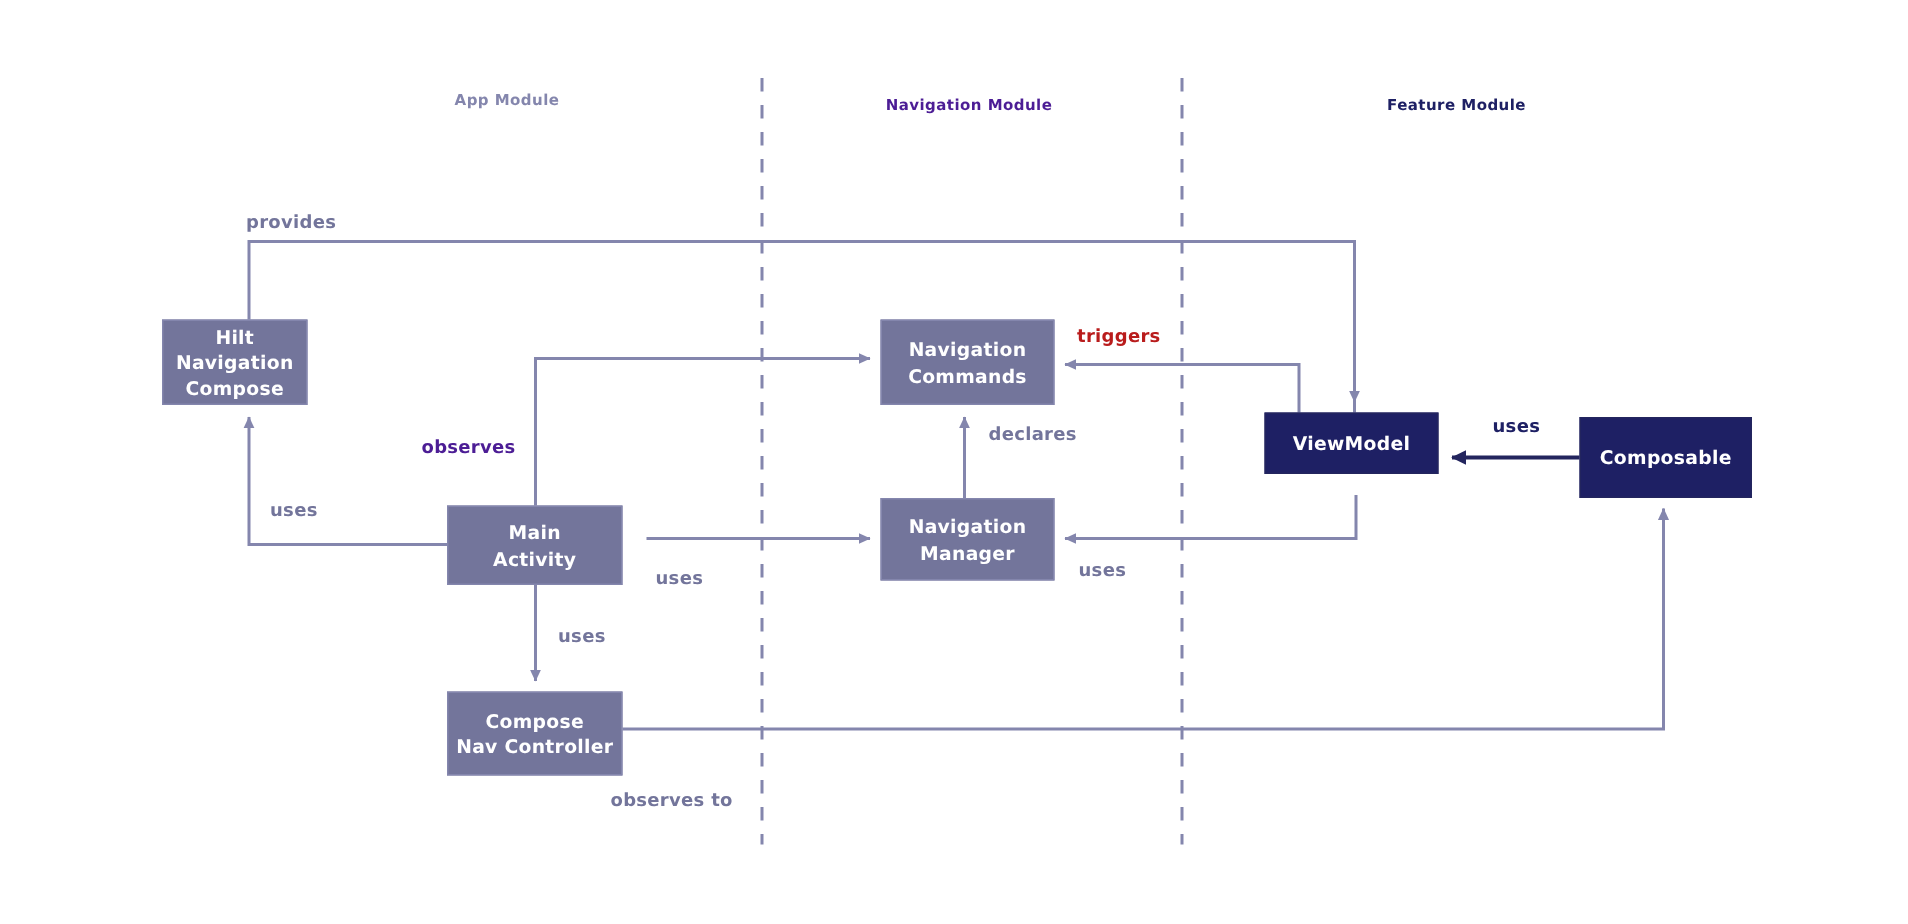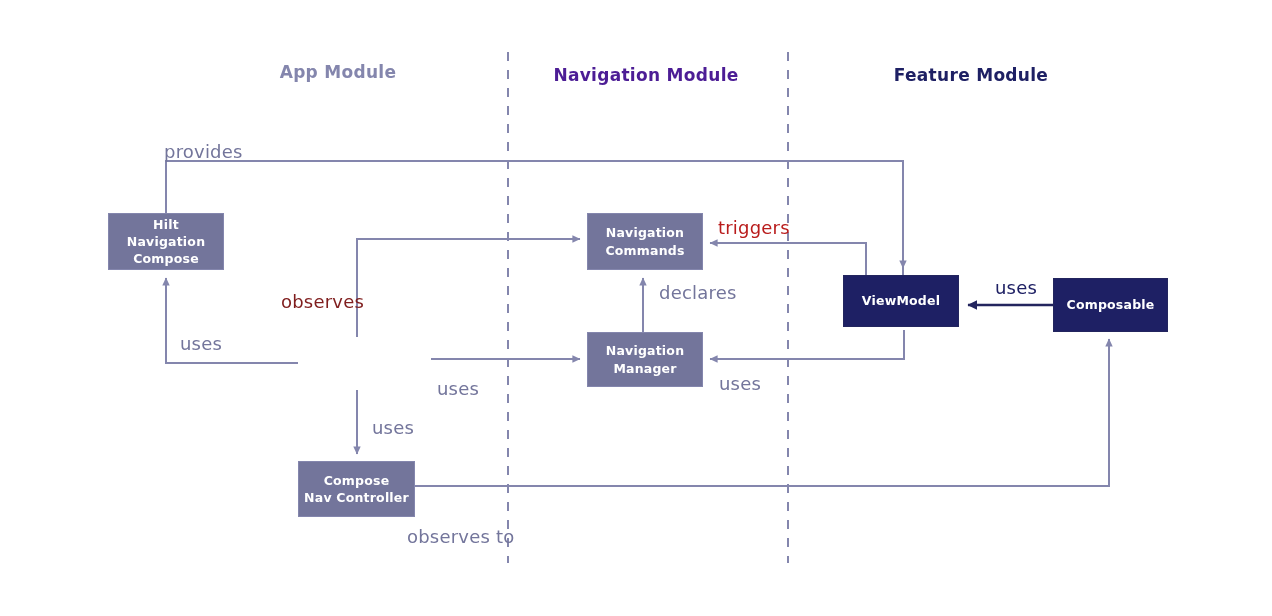--- a/index.html
+++ b/index.html
@@ -10,21 +10,21 @@
   #canvas {
     position: relative;
     width: 1272px;
     height: 616px;
     background: #ffffff;
     font-family: "DejaVu Sans", "Liberation Sans", sans-serif;
     overflow: hidden;
   }
   .module-header {
     position: absolute;
-    font-size: 17px;
+    font-size: 10px;
     font-weight: bold;
     letter-spacing: 0.3px;
     white-space: nowrap;
     transform: translateX(-50%);
     user-select: none;
   }
   .node {
     position: absolute;
     box-sizing: border-box;
     display: flex;
@@ -34,22 +34,22 @@
     color: #ffffff;
     font-size: 12.5px;
     font-weight: bold;
     line-height: 1.38;
     letter-spacing: 0.2px;
     padding: 2px 4px;
     white-space: pre-line;
   }
   .edge-label {
     position: absolute;
-    font-size: 18px;
-    font-weight: normal;
+    font-size: 12px;
+    font-weight: bold;
     letter-spacing: 0.2px;
     white-space: nowrap;
     user-select: none;
   }
   svg#wires {
     position: absolute;
     left: 0;
     top: 0;
     width: 1272px;
     height: 616px;
@@ -117,42 +117,44 @@
 
     <g>
       <path d="M 415,486 L 1109,486 L 1109,339" fill="none" stroke="#8486ad" stroke-width="2" marker-end="url(#ah-light)"></path>
     </g>
   </svg>
 
   <div class="module-header" style="left:338px; top:62px; color:#8486ad;">App Module</div>
   <div class="module-header" style="left:646px; top:65px; color:#4c1d95;">Navigation Module</div>
   <div class="module-header" style="left:971px; top:65px; color:#1e2064;">Feature Module</div>
 
-  <div class="node" style="left:108px; top:213px; width:116px; height:57px; background:#73759b; border:1px solid #8486ad;">Hilt Navigation
+  <div class="node" style="left:108px; top:213px; width:97px; height:57px; background:#73759b; border:1px solid #8486ad;">Hilt Navigation
 Compose</div>
 
+  <div class="node" style="left:298px; top:337px; width:117px; height:53px; background:#73759b; border:1px solid #8486ad;">Main
+Activity</div>
 
   <div class="node" style="left:298px; top:461px; width:117px; height:56px; background:#73759b; border:1px solid #8486ad;">Compose
 Nav Controller</div>
 
   <div class="node" style="left:587px; top:213px; width:116px; height:57px; background:#73759b; border:1px solid #8486ad;">Navigation
 Commands</div>
 
   <div class="node" style="left:587px; top:332px; width:116px; height:55px; background:#73759b; border:1px solid #8486ad;">Navigation
 Manager</div>
 
-  <div class="node" style="left:843px; top:275px; width:116px; height:52px; background:#1e2064; border:1px solid #23255e;">ViewModel</div>
+  <div class="node" style="left:843px; top:275px; width:116px; height:41px; background:#1e2064; border:1px solid #23255e;">ViewModel</div>
 
   <div class="node" style="left:1053px; top:278px; width:115px; height:54px; background:#1e2064; border:1px solid #23255e;">Composable</div>
 
   <div class="edge-label" style="left:164px; top:141px; color:#73759b;">provides</div>
 
   <div class="edge-label" style="left:180px; top:333px; color:#73759b;">uses</div>
 
-  <div class="edge-label" style="left:281px; top:291px; color:#7f1d1d;">observes</div>
+  <div class="edge-label" style="left:281px; top:291px; color:#4c1d95;">observes</div>
 
   <div class="edge-label" style="left:437px; top:378px; color:#73759b;">uses</div>
 
   <div class="edge-label" style="left:659px; top:282px; color:#73759b;">declares</div>
 
   <div class="edge-label" style="left:718px; top:217px; color:#b91c1c;">triggers</div>
 
   <div class="edge-label" style="left:719px; top:373px; color:#73759b;">uses</div>
 
   <div class="edge-label" style="left:995px; top:277px; color:#1e2064;">uses</div>

